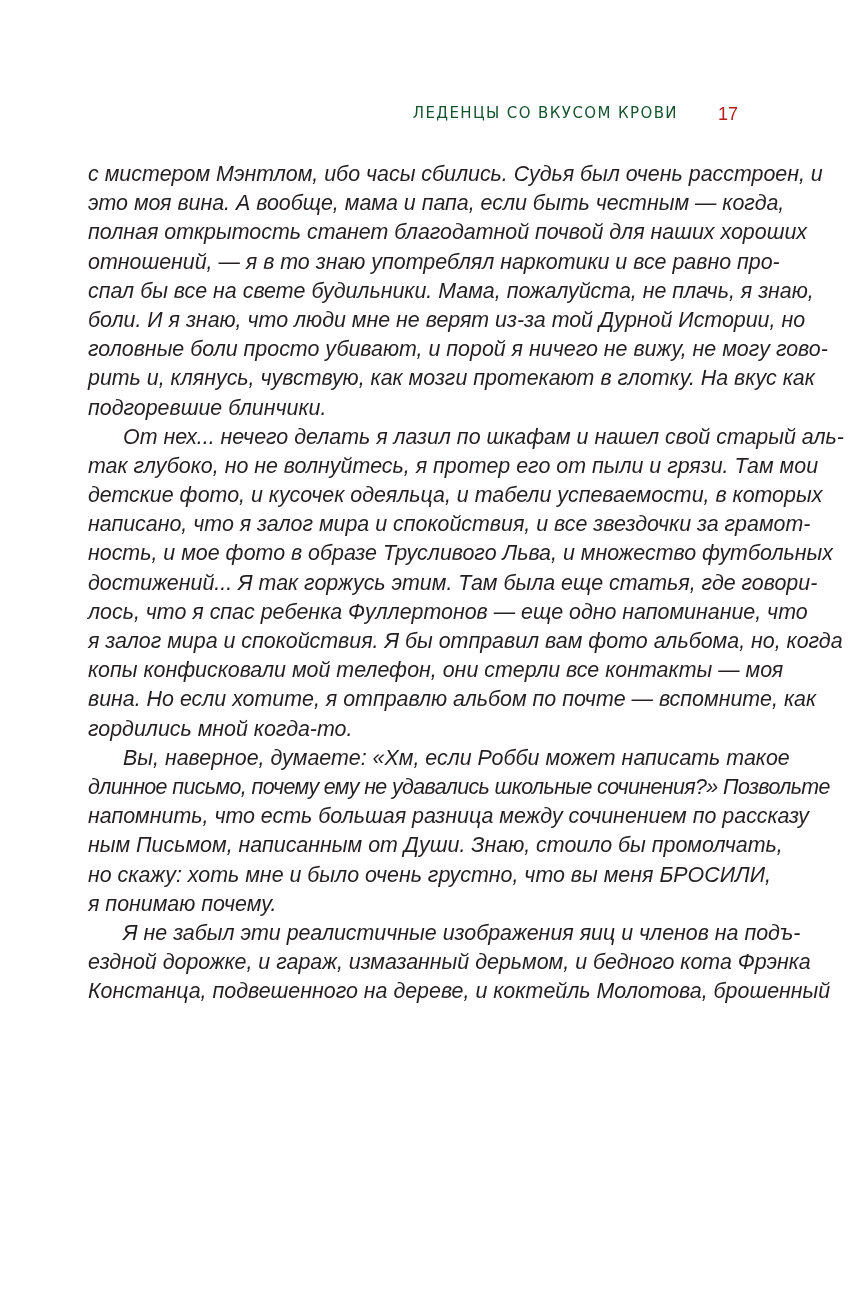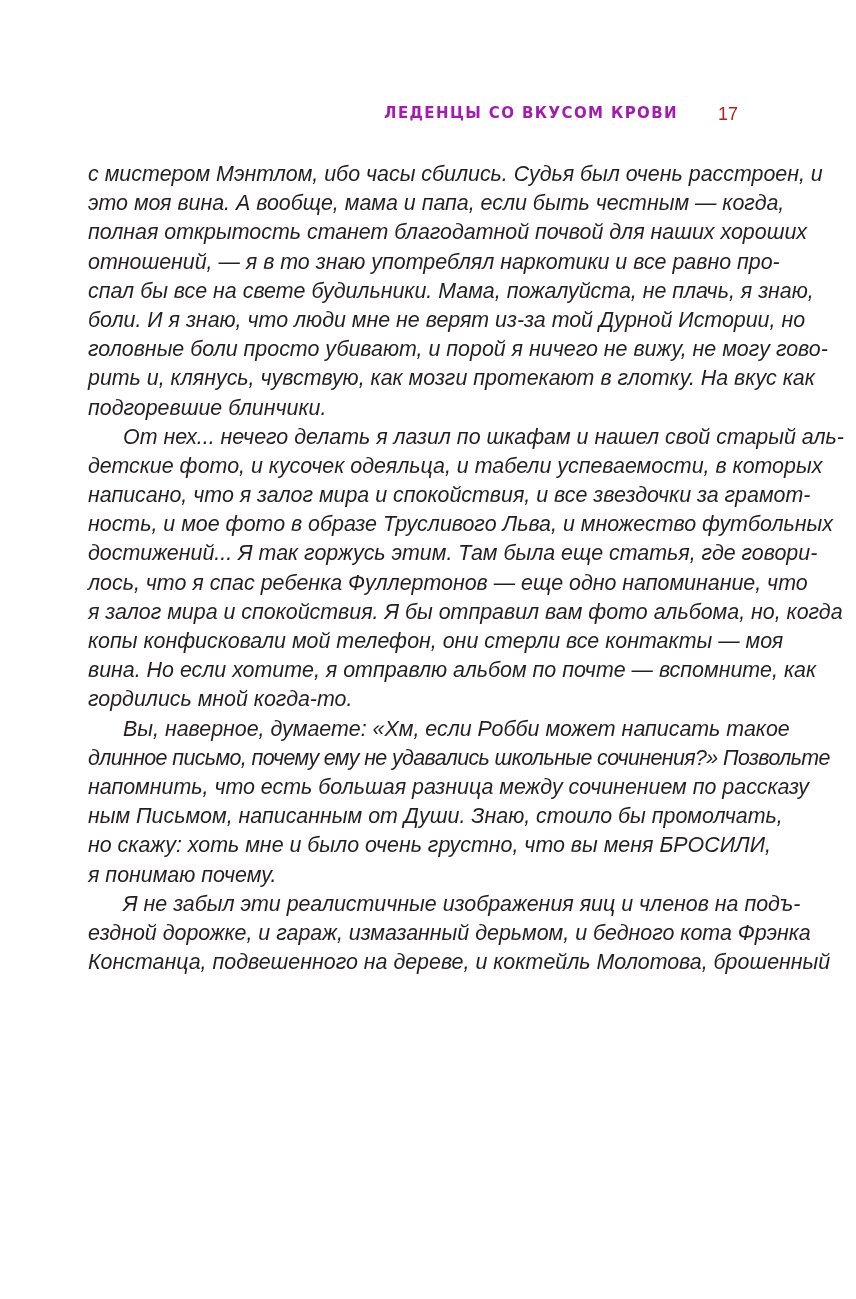--- a/index.html
+++ b/index.html
@@ -1,21 +1,21 @@
 <!DOCTYPE html>
 <html><head>
 <meta charset="utf-8">
 <style>
   html, body { margin: 0; padding: 0; background: #ffffff; }
   body { width: 856px; height: 1299px; position: relative; overflow: hidden; color: #231f20; }
   .header { position: absolute; top: 104px; left: 88px; width: 650px; height: 26px; }
   .running-title {
     position: absolute; right: 60px; top: 0;
-    font-family: "DejaVu Sans", sans-serif; font-weight: bold;
-    font-size: 15px; letter-spacing: 1.4px; color: #a21caf;
+    font-family: "DejaVu Sans", sans-serif; font-weight: normal;
+    font-size: 15px; letter-spacing: 1.4px; color: #14532d;
   }
   .page-number {
     position: absolute; right: 0; top: 0;
     font-family: Liberation Sans, sans-serif; font-size: 18px; color: #b91c1c;
   }
   .body-text {
     position: absolute; top: 160px; left: 88px; width: 650px;
     font-family: Liberation Sans, sans-serif; font-style: italic;
     font-size: 21.4px; line-height: 29.2px; color: #231f20;
   }
@@ -38,20 +38,21 @@
     <span class="line">полная открытость станет благодатной почвой для наших хороших</span>
     <span class="line">отношений, — я в то знаю употреблял наркотики и все равно про-</span>
     <span class="line">спал бы все на свете будильники. Мама, пожалуйста, не плачь, я знаю,</span>
     <span class="line">боли. И я знаю, что люди мне не верят из-за той Дурной Истории, но</span>
     <span class="line">головные боли просто убивают, и порой я ничего не вижу, не могу гово-</span>
     <span class="line">рить и, клянусь, чувствую, как мозги протекают в глотку. На вкус как</span>
     <span class="line last">подгоревшие блинчики.</span>
   </div>
   <div>
     <span class="line indent">От нех... нечего делать я лазил по шкафам и нашел свой старый аль-</span>
+    <span class="line">так глубоко, но не волнуйтесь, я протер его от пыли и грязи. Там мои</span>
     <span class="line">детские фото, и кусочек одеяльца, и табели успеваемости, в которых</span>
     <span class="line">написано, что я залог мира и спокойствия, и все звездочки за грамот-</span>
     <span class="line">ность, и мое фото в образе Трусливого Льва, и множество футбольных</span>
     <span class="line">достижений... Я так горжусь этим. Там была еще статья, где говори-</span>
     <span class="line">лось, что я спас ребенка Фуллертонов — еще одно напоминание, что</span>
     <span class="line">я залог мира и спокойствия. Я бы отправил вам фото альбома, но, когда</span>
     <span class="line">копы конфисковали мой телефон, они стерли все контакты — моя</span>
     <span class="line">вина. Но если хотите, я отправлю альбом по почте — вспомните, как</span>
     <span class="line last">гордились мной когда-то.</span>
   </div>

